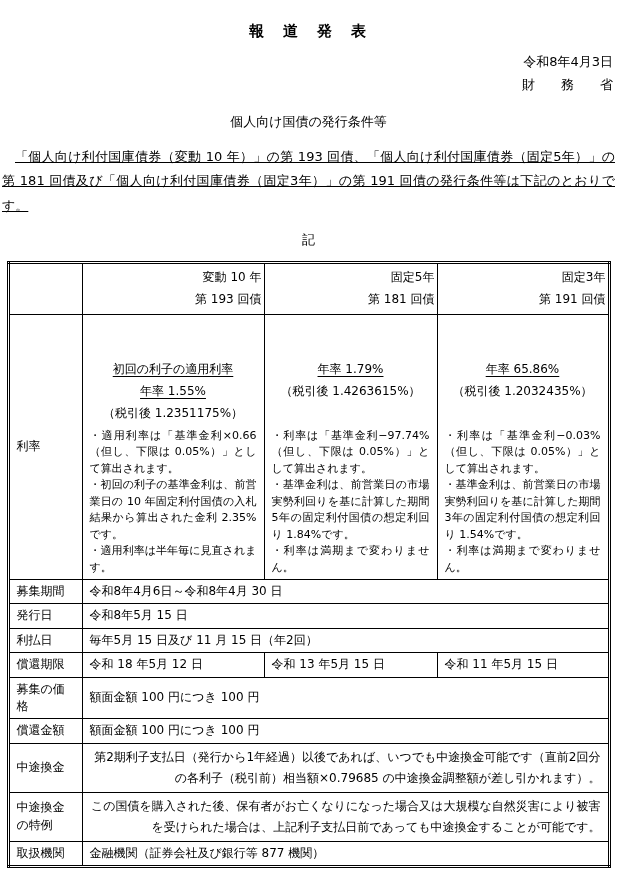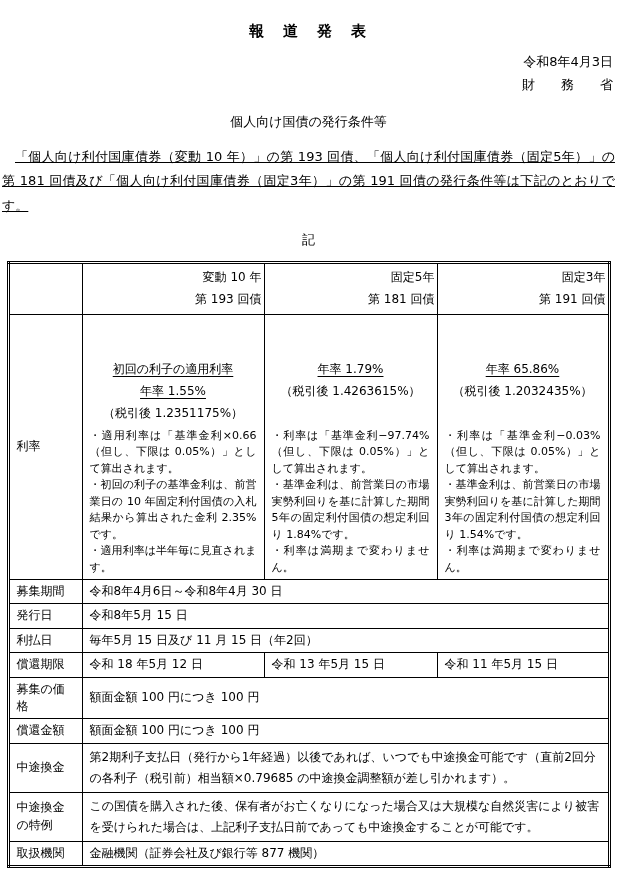--- a/index.html
+++ b/index.html
@@ -84,21 +84,21 @@
     margin-top: 40px;
   }
   .u { text-decoration: underline; text-underline-offset: 3px; }
   .bullets {
     font-size: 11px;
     line-height: 1.5;
     text-align: justify;
   }
   .bullets div { margin: 0; }
   td.val { line-height: 1.45; padding: 5px 8px; }
-  td.val-multi { line-height: 1.75; padding: 5px 8px; }
+  td.val-multi { line-height: 1.75; padding: 5px 8px; text-align: right; }
   .contact-box {
     width: 278px;
     margin: 24px 6px 0 auto;
     border: 1px solid #000000;
     padding: 9px 12px 10px 12px;
     font-size: 12px;
     line-height: 1.85;
   }
 </style>
 </head>

